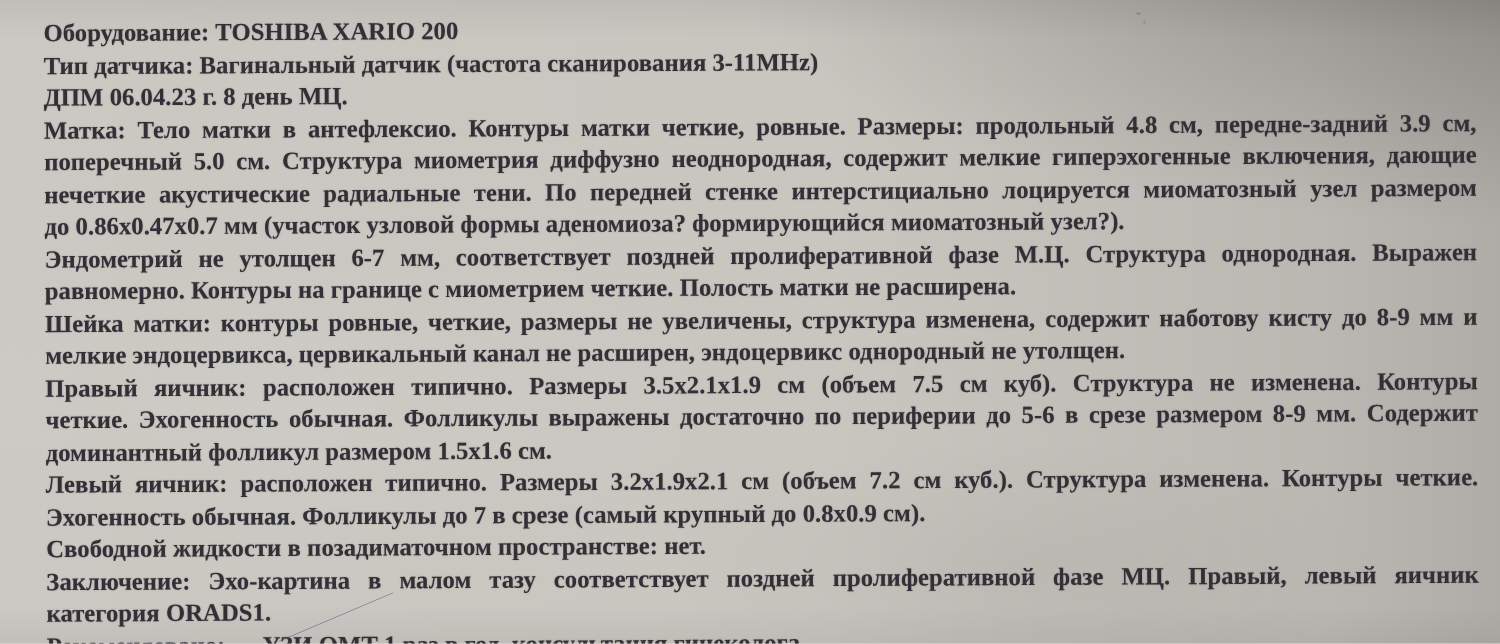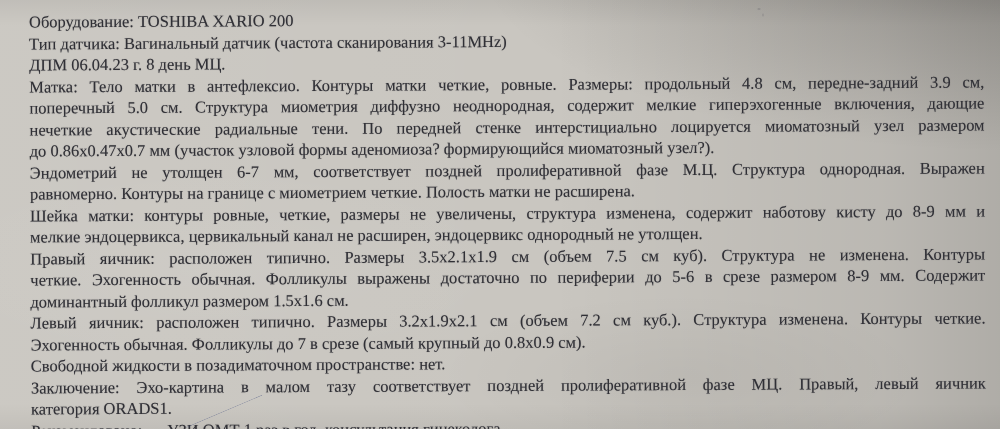--- a/index.html
+++ b/index.html
@@ -9,20 +9,21 @@
   }
   .photo {
     position: relative; width: 1000px; height: 429px; overflow: hidden;
     background:
       radial-gradient(95% 75% at 103% -8%, rgba(20,18,16,0.26), rgba(20,18,16,0.0) 58%),
       linear-gradient(to right, rgba(255,255,255,0.05) 0%, rgba(255,255,255,0) 55%, rgba(0,0,0,0.07) 88%, rgba(0,0,0,0.13) 100%),
       linear-gradient(to bottom, rgba(0,0,0,0.06) 0%, rgba(0,0,0,0) 6%, rgba(0,0,0,0) 94%, rgba(0,0,0,0.05) 100%),
       radial-gradient(45% 35% at 22% 62%, rgba(255,255,255,0.05), rgba(255,255,255,0) 70%),
       radial-gradient(35% 28% at 68% 88%, rgba(0,0,0,0.045), rgba(0,0,0,0) 70%),
       #c9c6c0;
+    font-weight: bold;
   }
   .page {
     position: absolute; left: 0; top: 0; width: 1000px;
     padding: 9px 15px 0 30px; box-sizing: border-box;
     transform: rotate(-0.3deg);
     transform-origin: 50% 50%;
   }
   .line {
     width: 955px; height: 21.5px; line-height: 21.5px;
     font-size: 16.5px; color: #303036;

